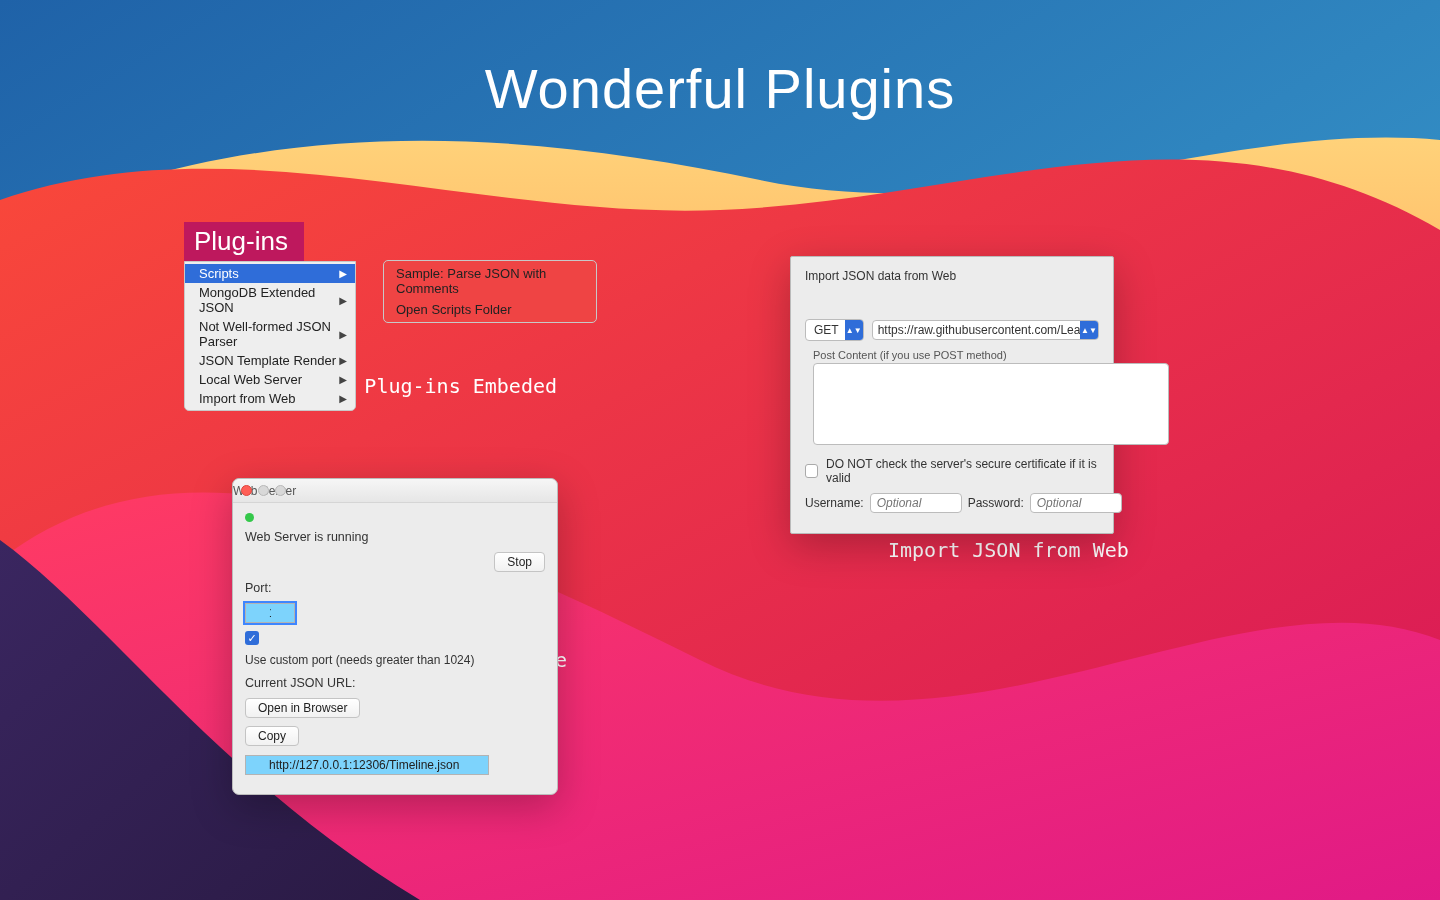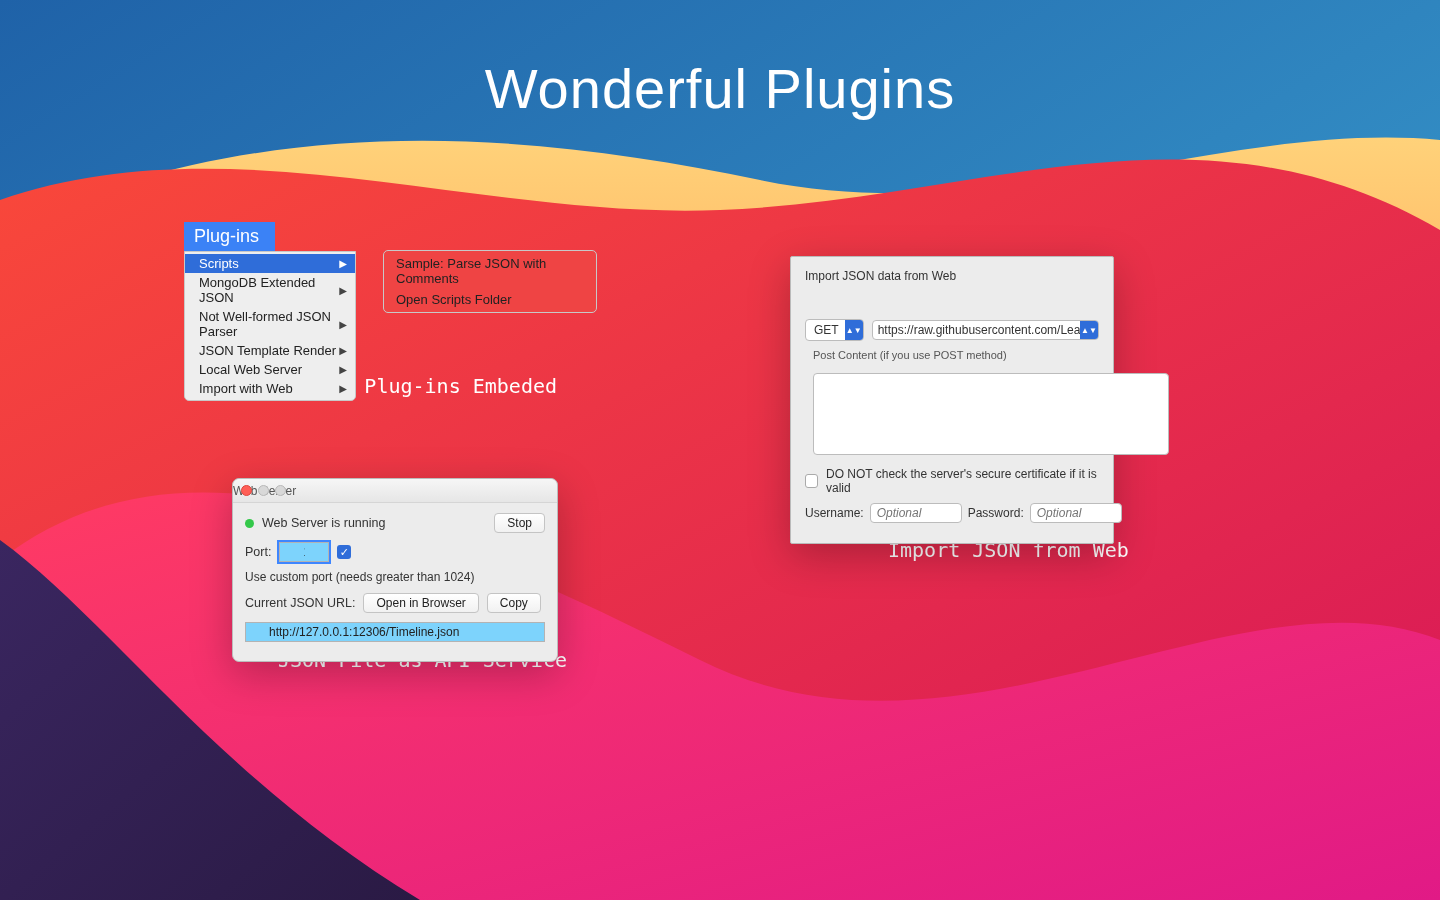--- a/index.html
+++ b/index.html
@@ -21,22 +21,22 @@
     position: absolute; color: #fff; font-family: "Lucida Console", Monaco, monospace;
     font-size: 20px; text-align: center;
   }
   .caption.c1 { top: 374px; left: 256px; }
   .caption.c2 { top: 648px; left: 278px; }
   .caption.c3 { top: 538px; left: 888px; }
 
   
   .menu-wrap { position: absolute; top: 222px; left: 184px; }
   .menu-header {
-    display:inline-block; background:#3b82f6; color:#fff;
-    font-size:18px; padding:4px 16px 4px 10px; font-weight:400;
+    display:inline-block; background:#be185d; color:#fff;
+    font-size:26px; padding:4px 16px 4px 10px; font-weight:400;
   }
   .menu-panel {
     width: 172px; background:#eeeeee; border:1px solid #c8c8c8;
     border-radius:0 0 5px 5px; padding: 2px 0; font-size:13px;
     position: relative;
   }
   .menu-item {
     display:flex; align-items:center; justify-content:space-between;
     padding: 2px 8px 2px 14px; color:#222; cursor:default;
   }
@@ -62,32 +62,32 @@
     border-bottom:1px solid #d5d5d5; position:relative;
     font-size:12px; color:#555;
     background: linear-gradient(#f6f6f6,#e6e6e6);
     border-radius:7px 7px 0 0;
   }
   .traffic { position:absolute; left:8px; top:6px; display:flex; gap:6px; }
   .dot { width:11px; height:11px; border-radius:50%; }
   .dot.red { background:#ff5f57; border:1px solid #e1463e; }
   .dot.grey { background:#d8d8d8; border:1px solid #b9b9b9; }
   .ws-body { padding:10px 12px; }
-  .ws-row { display:flex; align-items:center; gap:8px; margin-bottom:9px; flex-wrap:wrap; }
+  .ws-row { display:flex; align-items:flex-start; gap:8px; margin-bottom:9px; flex-wrap:wrap;flex-direction:column; }
   .status-dot { width:9px; height:9px; border-radius:50%; background:#34c84a; display:inline-block; }
   .mac-btn {
     background:linear-gradient(#ffffff,#f1f1f1); border:1px solid #c4c4c4;
     border-radius:4px; padding:2px 12px; font-size:12px; color:#222;
   }
   .mac-input {
     background:#7dd3fc; border:1px solid #b3b3b3; border-radius:0;
     padding:2px 23px; font-size:12px; color:#222;
   }
   .port-input { width:50px; outline:2px solid #3e86ff; outline-offset:0; }
-  .url-input { width:340px; }
+  .url-input { width:244px; }
   .checkbox {
     width:14px; height:14px; border-radius:3px; background:#2f6dd9;
     display:inline-flex; align-items:center; justify-content:center;
     color:#fff; font-size:11px; line-height:1;
   }
 
   
   .iw-window {
     position:absolute; top:256px; left:790px; width:324px;
     background:#ececec; border:1px solid #bababa;
@@ -127,21 +127,21 @@
   .cred-row { display:flex; align-items:center; gap:6px; margin-bottom:10px; }
   .cred-input {
     background:#fff; border:1px solid #bcbcbc; border-radius:4px;
     padding:2px 6px; font-size:12px; color:#aaa; width:92px;font-style:italic;
   }
   .btn-row { display:flex; justify-content:flex-end; gap:8px; }
   .primary-btn {
     background:linear-gradient(#4a95ff,#1f6df0); border:1px solid #1f5fc9;
     color:#fff; border-radius:4px; padding:3px 16px; font-size:12px;
   }
-  .sub-label { font-size:11px; color:#555; margin:2px 0 12px 8px; display:block; }
+  .sub-label { font-size:11px; color:#555; margin:2px 0 2px 8px; display:block; }
 </style>
 </head>
 <body>
 
 <div class="bg">
   <svg viewBox="0 0 1440 900" preserveAspectRatio="none">
     <defs>
       <linearGradient id="sky" x1="0" y1="0" x2="1" y2="1">
         <stop offset="0" stop-color="#1f62a8"></stop>
           <stop offset="1" stop-color="#3fa8d6"></stop>
@@ -195,21 +195,21 @@
     </div>
     <div class="menu-item">
       <span>JSON Template Render</span>
       <span class="arrow">▶</span>
     </div>
     <div class="menu-item">
       <span>Local Web Server</span>
       <span class="arrow">▶</span>
     </div>
     <div class="menu-item">
-      <span>Import with Web</span>
+      <span>Import from Web</span>
       <span class="arrow">▶</span>
     </div>
 
     <div class="submenu">
       <div class="menu-item">
         <span>Sample: Parse JSON with Comments</span>
       </div>
       <div class="menu-item">
         <span>Open Scripts Folder</span>
       </div>

